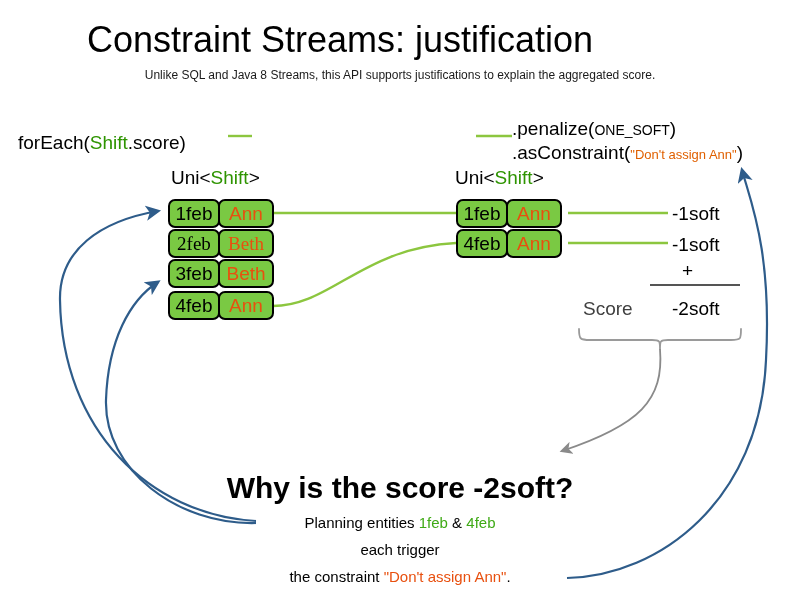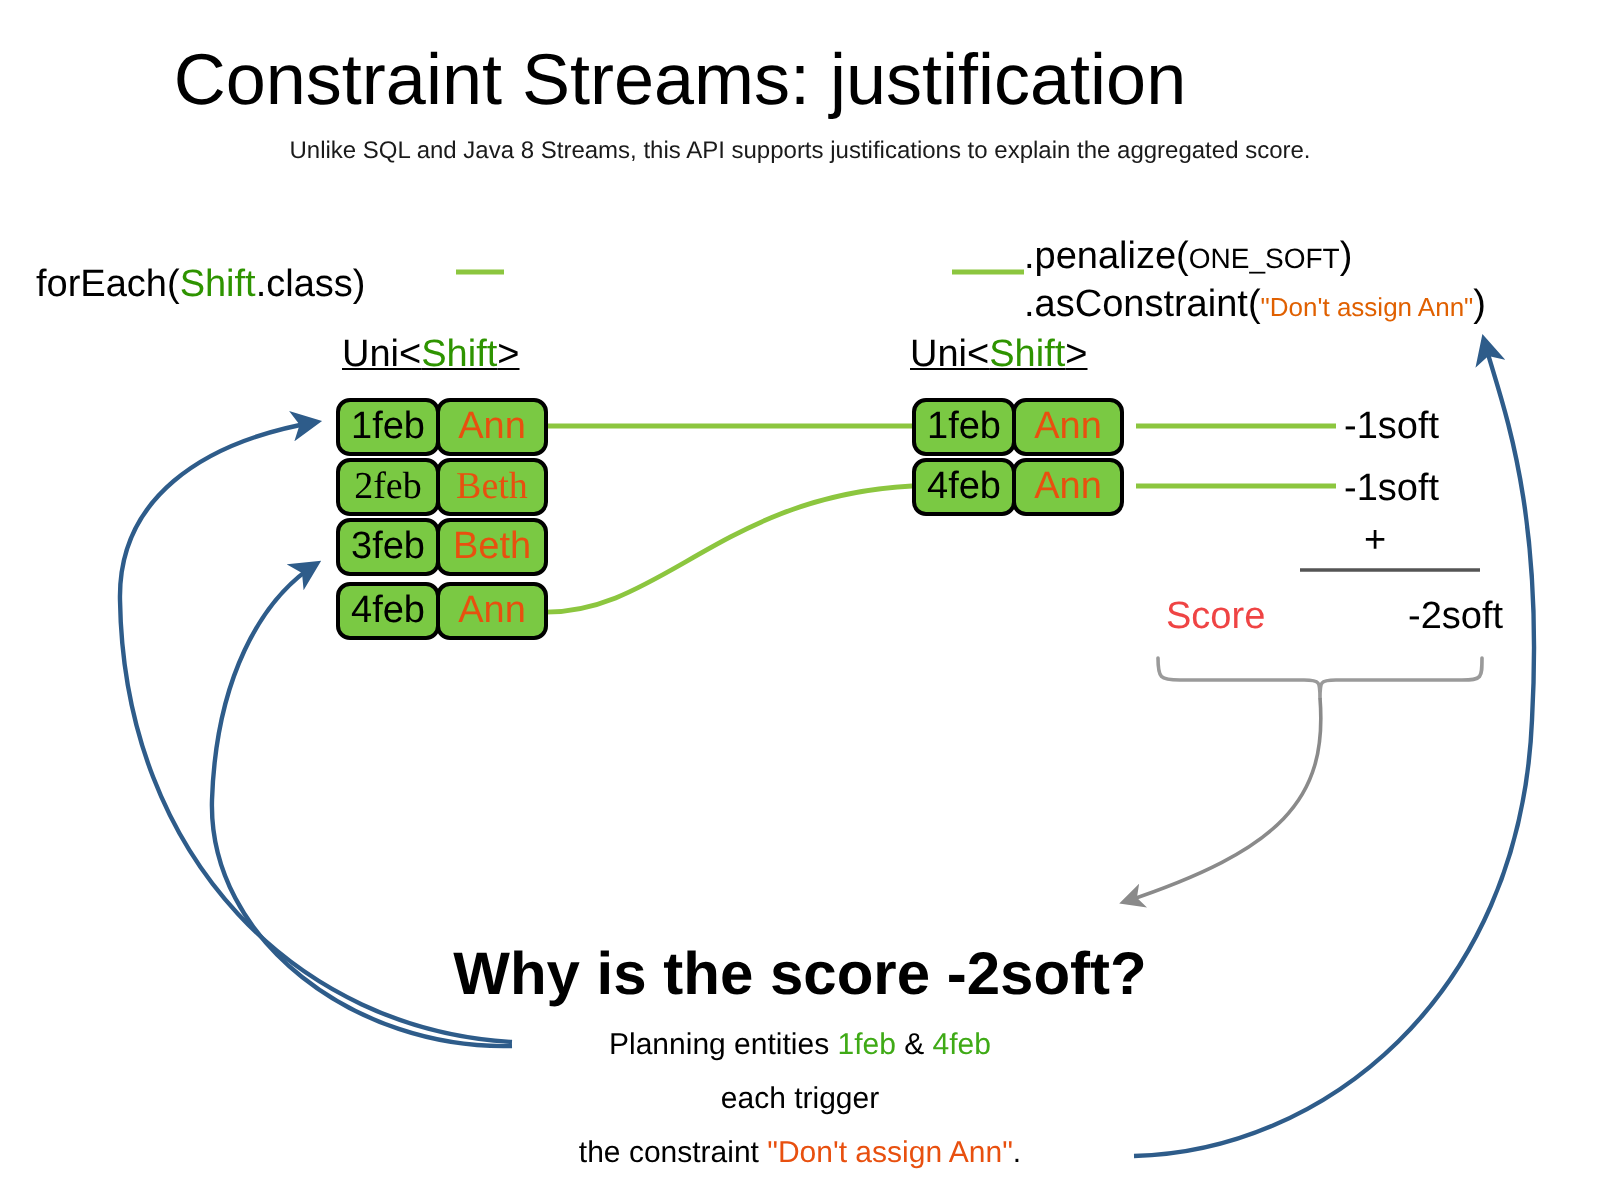--- a/index.html
+++ b/index.html
@@ -71,21 +71,20 @@
   #code-pen     { left: 512px; top: 117px; text-align: center; }
   #code-ascon   { left: 512px; top: 141px; }
 
   
   .uni {
     position: absolute;
     font-size: 19px;
     line-height: 23px;
     white-space: nowrap;
     color: #000;
-    text-decoration: underline;
   }
   .uni .g { color: #2e9400; }
   #uni-left  { left: 171px; top: 166px; }
   #uni-right { left: 455px; top: 166px; }
 
   
   .card {
     position: absolute;
     display: flex;
     height: 29px;
@@ -110,22 +109,22 @@
   .scoreval {
     position: absolute;
     font-size: 19px;
     line-height: 22px;
     color: #000;
     white-space: nowrap;
   }
   #sv1 { left: 672px; top: 203px; }
   #sv2 { left: 672px; top: 234px; }
   #plus   { position:absolute; left: 682px; top: 261px; font-size: 19px; line-height: 20px; color:#000; }
-  #score-label { position:absolute; left: 583px; top: 298px; font-size: 19px; line-height: 22px; color:#ef4444; }
-  #score-total { position:absolute; left: 704px; top: 298px; font-size: 19px; line-height: 22px; color:#000; }
+  #score-label { position:absolute; left: 583px; top: 298px; font-size: 19px; line-height: 22px; color:#404040; }
+  #score-total { position:absolute; left: 672px; top: 298px; font-size: 19px; line-height: 22px; color:#000; }
 
   
   .why {
     position: absolute;
     left: 0; top: 470px;
     width: 800px;
     text-align: center;
     font-size: 30px;
     line-height: 36px;
     font-weight: bold;
@@ -186,21 +185,21 @@
     <path d="M 256 521 C 150 515 62 430 60 300 C 59 250 100 221 158 211" fill="none" stroke="#2e5c8a" stroke-width="2.2" marker-end="url(#blueHead)"></path>
 
     <path d="M 256 523 C 178 525 104 470 106 400 C 108 340 130 300 158 282" fill="none" stroke="#2e5c8a" stroke-width="2.2" marker-end="url(#blueHead)"></path>
 
     <path d="M 567 578 C 660 576 760 500 766 360 C 772 250 750 200 742 170" fill="none" stroke="#2e5c8a" stroke-width="2.2" marker-end="url(#blueHead)"></path>
   </svg>
 
   <div class="title">Constraint Streams: justification</div>
   <div class="subtitle">Unlike SQL and Java 8 Streams, this API supports justifications to explain the aggregated score.</div>
 
-  <div class="code" id="code-foreach"><span>forEach(</span><span class="g">Shift</span><span>.class)</span></div>
+  <div class="code" id="code-foreach"><span>forEach(</span><span class="g">Shift</span><span>.score)</span></div>
 
 
   <div class="code" id="code-pen"><span>.penalize(</span><span class="sm">ONE_SOFT</span><span>)</span></div>
 
   <div class="code" id="code-ascon"><span>.asConstraint(</span><span class="o sm2">"Don't assign Ann"</span><span>)</span></div>
 
   <div class="uni" id="uni-left"><span>Uni&lt;</span><span class="g">Shift</span><span>&gt;</span></div>
 
   <div class="uni" id="uni-right"><span>Uni&lt;</span><span class="g">Shift</span><span>&gt;</span></div>
 

